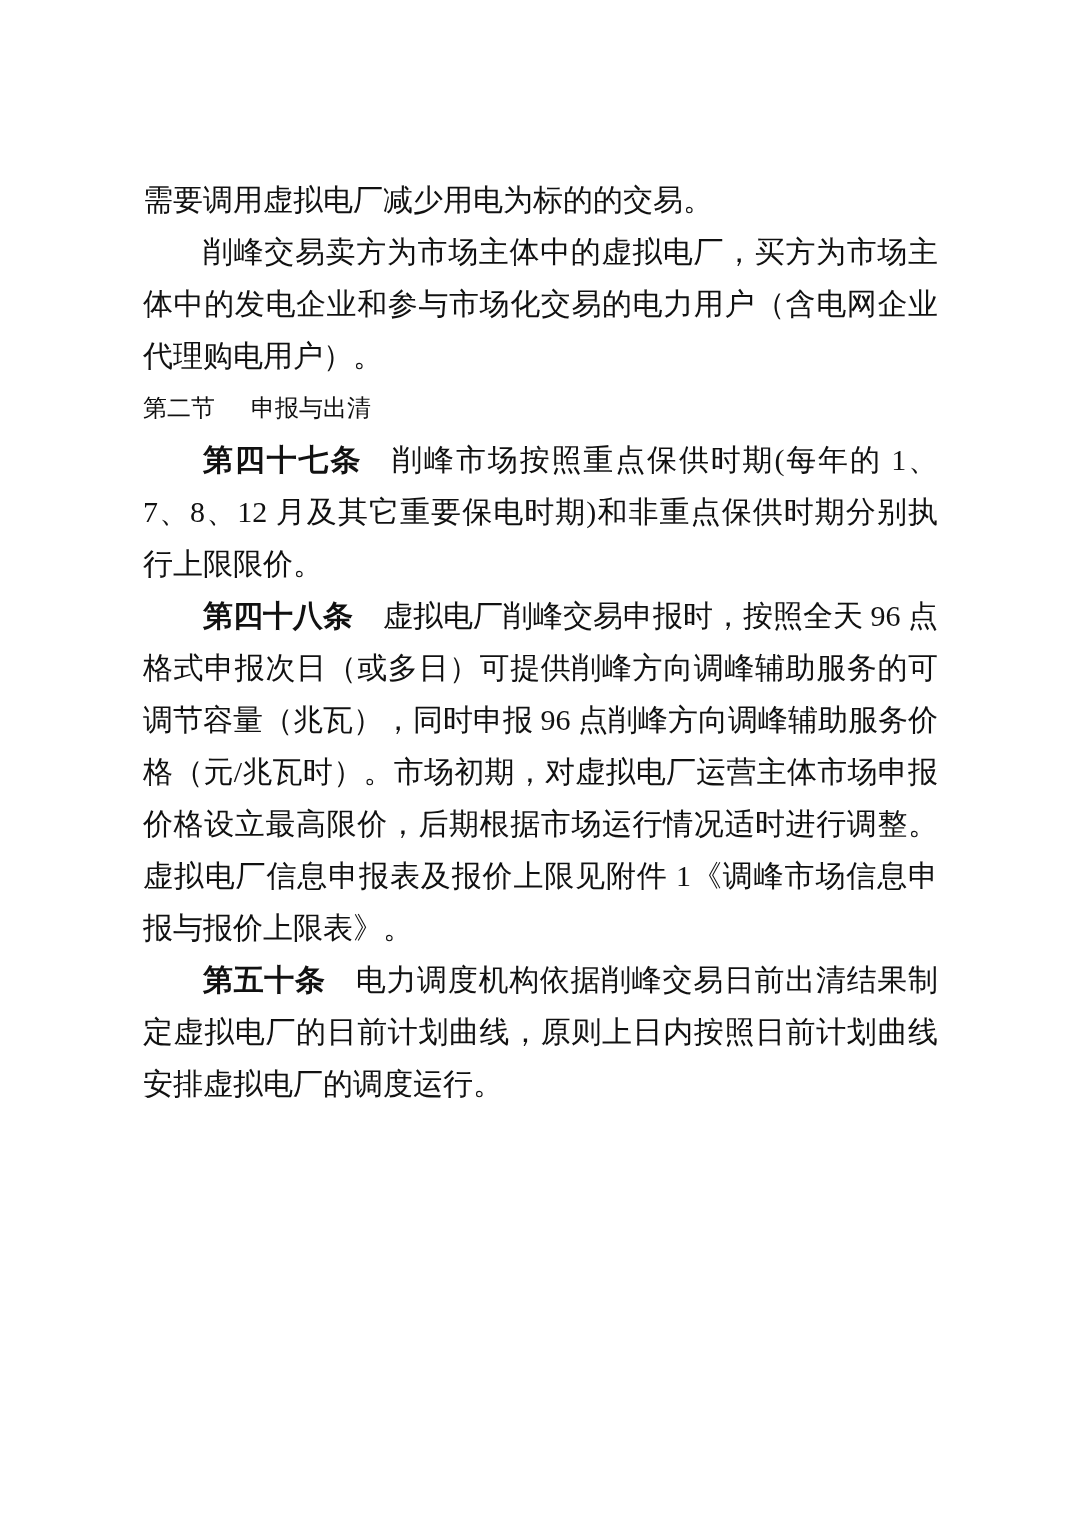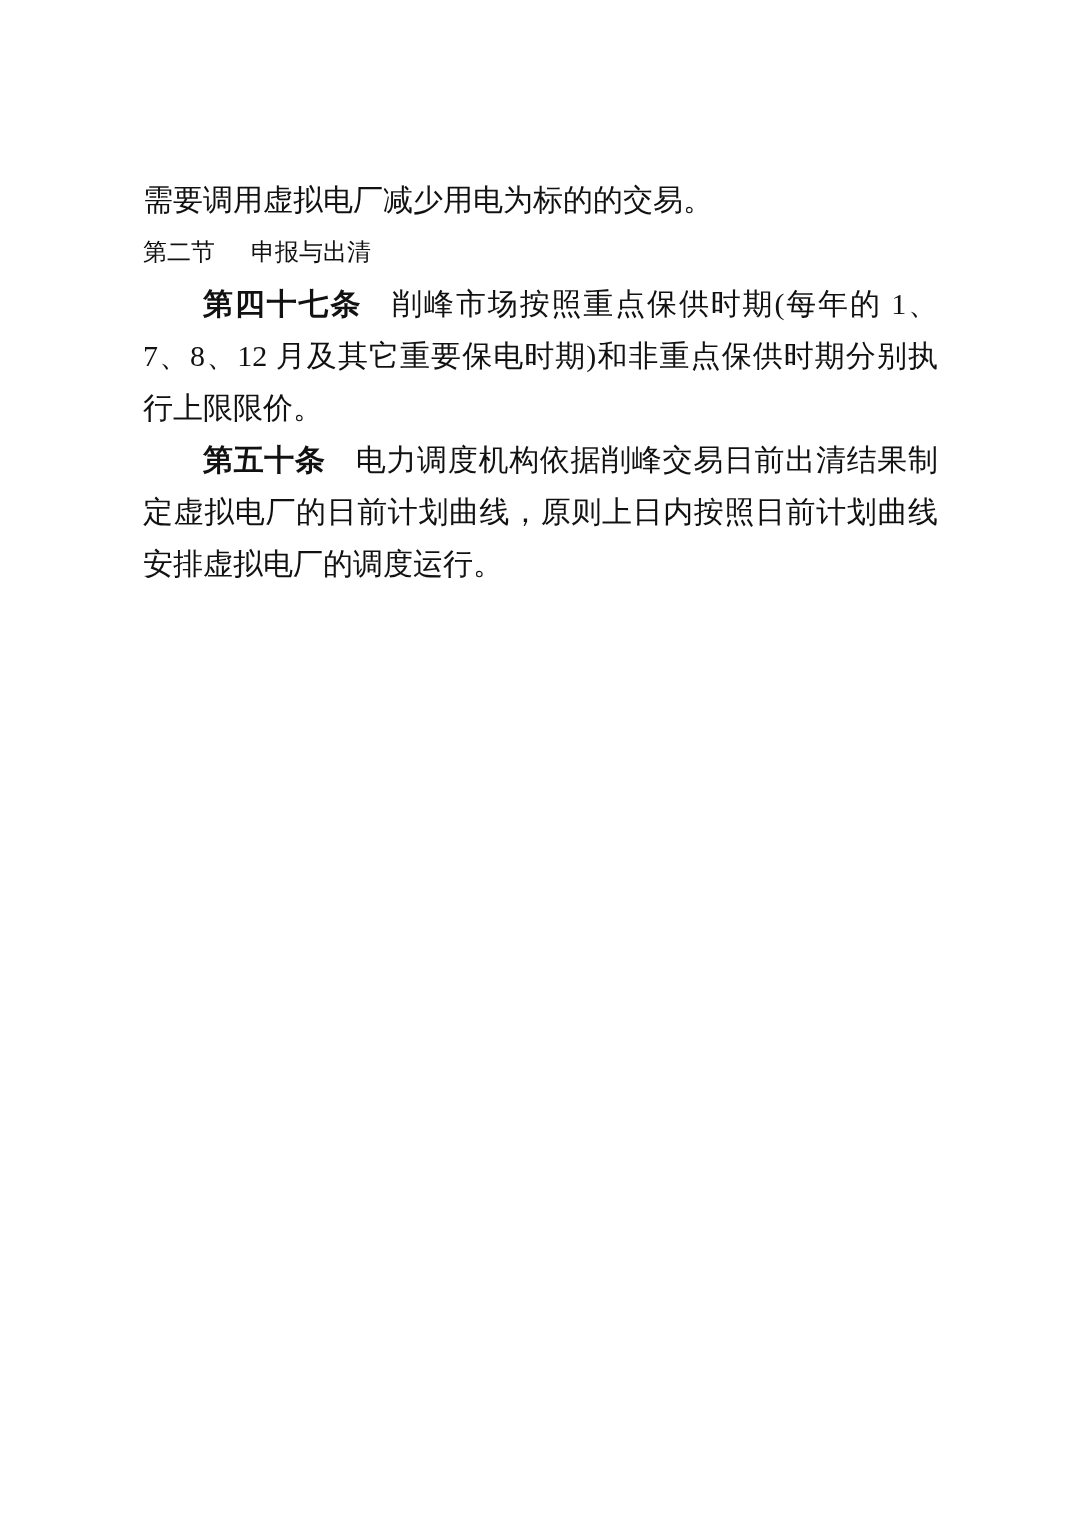--- a/index.html
+++ b/index.html
@@ -59,25 +59,27 @@
 </style>
 </head>
 <body>
 
 <div class="page">
 
   <div class="content">
 
     <p>需要调用虚拟电厂减少用电为标的的交易。</p>
 
+    <p class="indent">削峰交易卖方为市场主体中的虚拟电厂，买方为市场主体中的发电企业和参与市场化交易的电力用户（含电网企业代理购电用户）。</p>
 
     <p class="section-heading"><span class="section-number">第二节</span><span class="section-title">申报与出清</span></p>
 
     <p class="indent"><span class="article-number">第四十七条</span><span>削峰市场按照重点保供时期(每年的 1、7、8、12 月及其它重要保电时期)和非重点保供时期分别执行上限限价。</span></p>
 
+    <p class="indent"><span class="article-number">第四十八条</span><span>虚拟电厂削峰交易申报时，按照全天 96 点格式申报次日（或多日）可提供削峰方向调峰辅助服务的可调节容量（兆瓦），同时申报 96 点削峰方向调峰辅助服务价格（元/兆瓦时）。市场初期，对虚拟电厂运营主体市场申报价格设立最高限价，后期根据市场运行情况适时进行调整。虚拟电厂信息申报表及报价上限见附件 1《调峰市场信息申报与报价上限表》。</span></p>
 
 
     <p class="indent"><span class="article-number">第五十条</span><span>电力调度机构依据削峰交易日前出清结果制定虚拟电厂的日前计划曲线，原则上日内按照日前计划曲线安排虚拟电厂的调度运行。</span></p>
 
   </div>
 
   <div class="page-footer">
     <span>— 18 —</span>
   </div>
 

